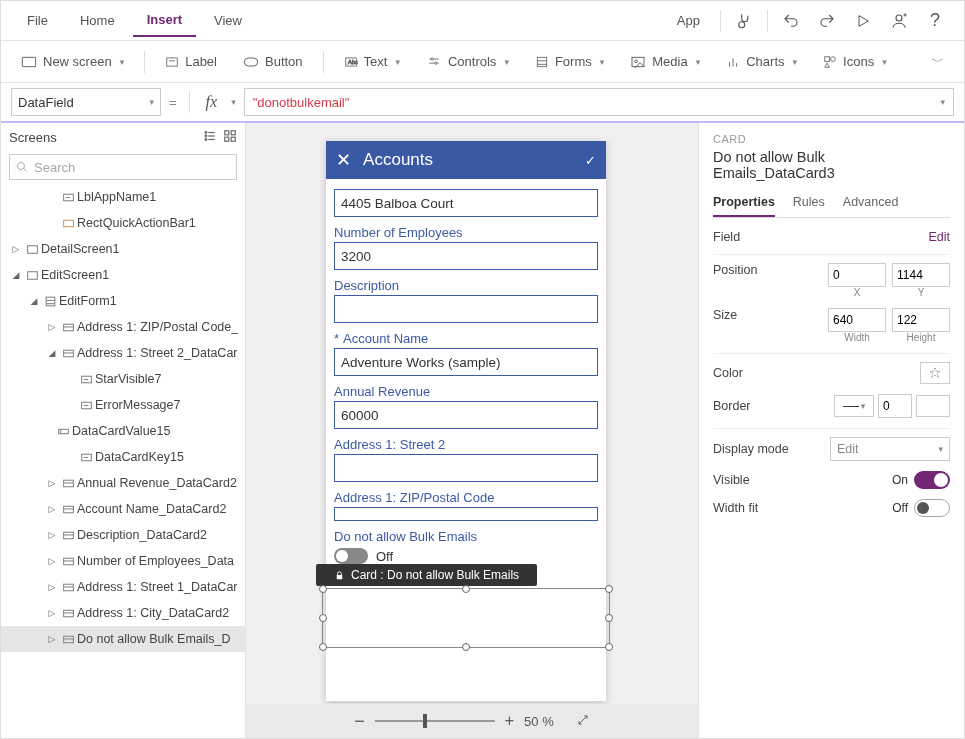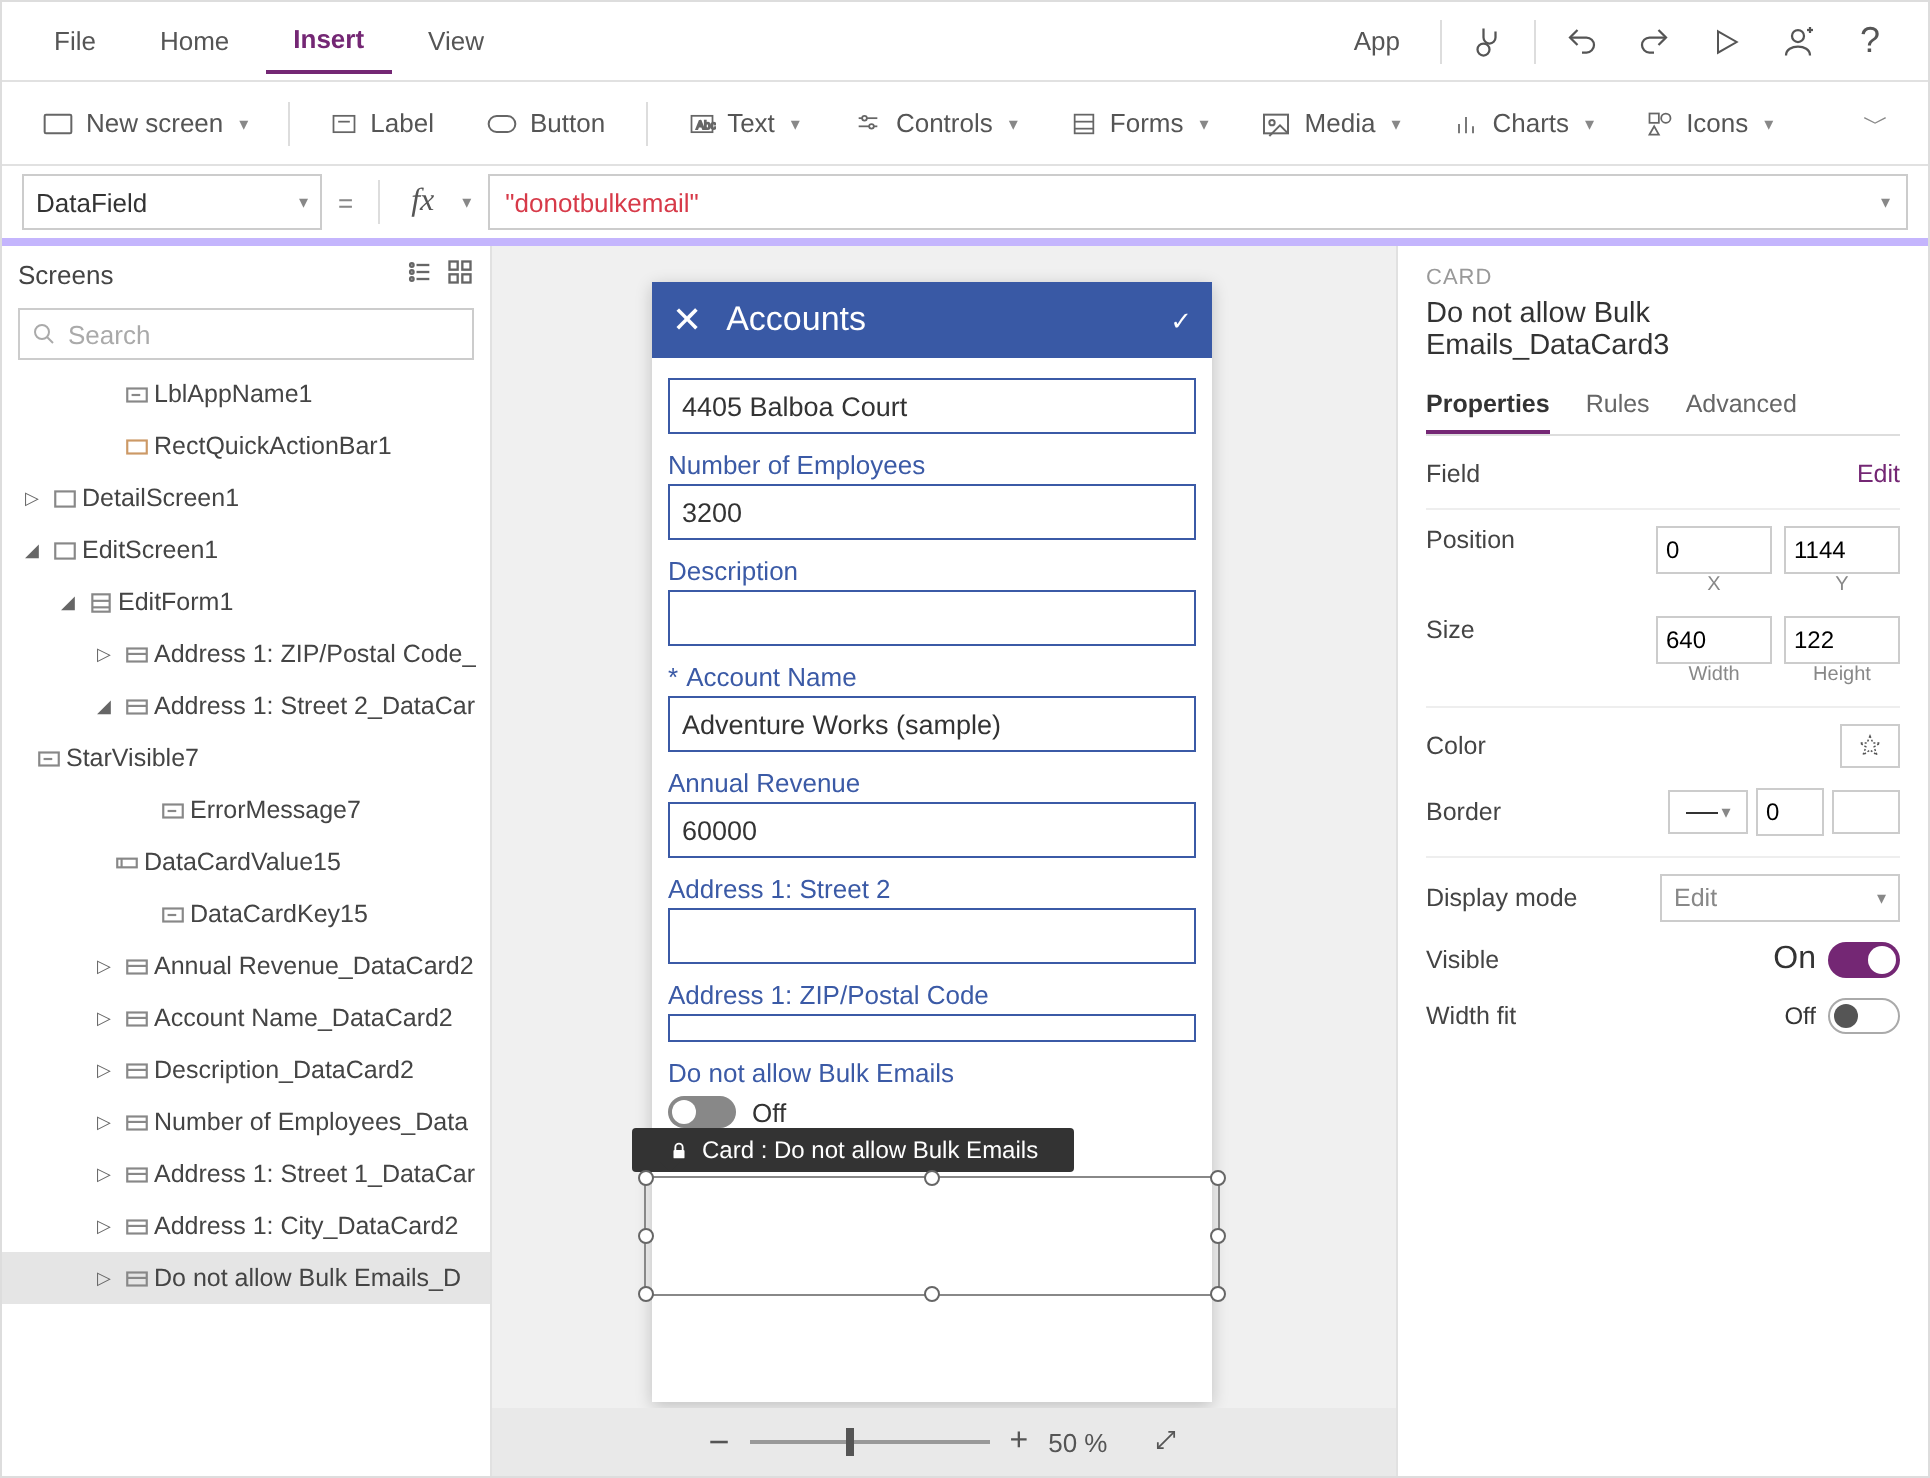--- a/index.html
+++ b/index.html
@@ -8,21 +8,21 @@
 .menu-bar .left { display: flex; gap: 4px; align-items:center; }
 .menu-item { padding: 8px 14px; cursor: pointer; color: #555; }
 .menu-item.active { color: #742774; border-bottom: 2px solid #742774; font-weight: 600; }
 .menu-bar .right { margin-left: auto; display: flex; align-items: center; gap: 2px; }
 .icon-btn { width: 34px; height: 34px; display: flex; align-items: center; justify-content: center; cursor: pointer; color: #555; }
 .vsep { width:1px; height:22px; background:#ddd; margin:0 4px;}
 .ribbon { height: 42px; display: flex; align-items: center; padding: 0 10px; border-bottom: 1px solid #e1e1e1; gap: 6px; }
 .ribbon-btn { display: flex; align-items: center; gap: 6px; padding: 6px 10px; cursor: pointer; color: #555; }
 .ribbon-btn svg { color:#666;}
 .chev { font-size:9px; color:#888; margin-left:2px;}
-.formula-bar { height: 40px; display: flex; align-items: center; padding: 4px 10px; gap: 8px; border-bottom: 4px solid #c4b5fd; }
+.formula-bar { height: 40px; display: flex; align-items: center; padding: 4px 10px; gap: 8px; border-bottom: 2px solid #c4b5fd; }
 .prop-select { width: 150px; height: 28px; border: 1px solid #ccc; padding: 0 6px; display:flex; align-items:center; justify-content:space-between; cursor:pointer; }
 .fx { font-style: italic; font-family: serif; font-size:16px; color:#555; padding:0 4px;}
 .fx-input { flex: 1; height: 28px; border: 1px solid #ccc; padding: 0 8px; font-family: Consolas, monospace; display:flex; align-items:center; justify-content:space-between;}
 .fx-input span:first-child { color: #d73a49; }
 .main { display: flex; height: calc(100% - 40px - 42px - 40px); }
 .screens-panel { width: 245px; border-right: 1px solid #e1e1e1; display:flex; flex-direction:column; overflow:hidden;}
 .screens-head { display:flex; align-items:center; justify-content:space-between; padding:6px 8px; }
 .screens-head .title { font-size:13px; color:#444;}
 .screens-head .icons { display:flex; gap:6px; color:#666;}
 .search-box { margin: 2px 8px 4px; border:1px solid #ccc; height:26px; display:flex; align-items:center; padding:0 6px; color:#aaa; gap:6px;}
@@ -309,21 +309,21 @@
         <div class="tree-row" style="padding-left: 44px;">
           <span class="tw">◢</span>
           <span class="ticon">
             <svg width="13" height="11" viewBox="0 0 24 20" fill="none" stroke="#888" stroke-width="2">
               <rect x="3" y="4" width="18" height="12"></rect>
               <line x1="3" y1="9" x2="21" y2="9"></line>
             </svg>
           </span>
           <span class="tlabel">Address 1: Street 2_DataCar</span>
         </div>
-        <div class="tree-row" style="">
+        <div class="tree-row" style="padding-left: 62px;">
           <span class="tw"></span>
           <span class="ticon">
             <svg width="13" height="11" viewBox="0 0 24 20" fill="none" stroke="#888" stroke-width="2">
               <rect x="3" y="4" width="18" height="12"></rect>
               <line x1="7" y1="10" x2="15" y2="10"></line>
             </svg>
           </span>
           <span class="tlabel">StarVisible7</span>
         </div>
         <div class="tree-row" style="padding-left: 62px;">
@@ -586,21 +586,21 @@
     <div class="psep"></div>
     <div class="prow">
       <span class="pl">Display mode</span>
       <div style="width:120px;height:24px;border:1px solid #ccc;padding:0 6px;display:flex;align-items:center;justify-content:space-between;color:#888;">
         <span>Edit</span>
           <span class="chev">▾</span>
       </div>
     </div>
     <div class="prow">
       <span class="pl">Visible</span>
-      <span style="margin-right:6px;font-size:16px;">On</span>
+      <span style="margin-right:6px;font-size:12px;">On</span>
       <div class="toggle-on">
           <div class="knob"></div>
         </div>
     </div>
     <div class="prow">
       <span class="pl">Width fit</span>
       <span style="margin-right:6px;font-size:12px;">Off</span>
       <div class="toggle-off">
           <div class="knob"></div>
         </div>

